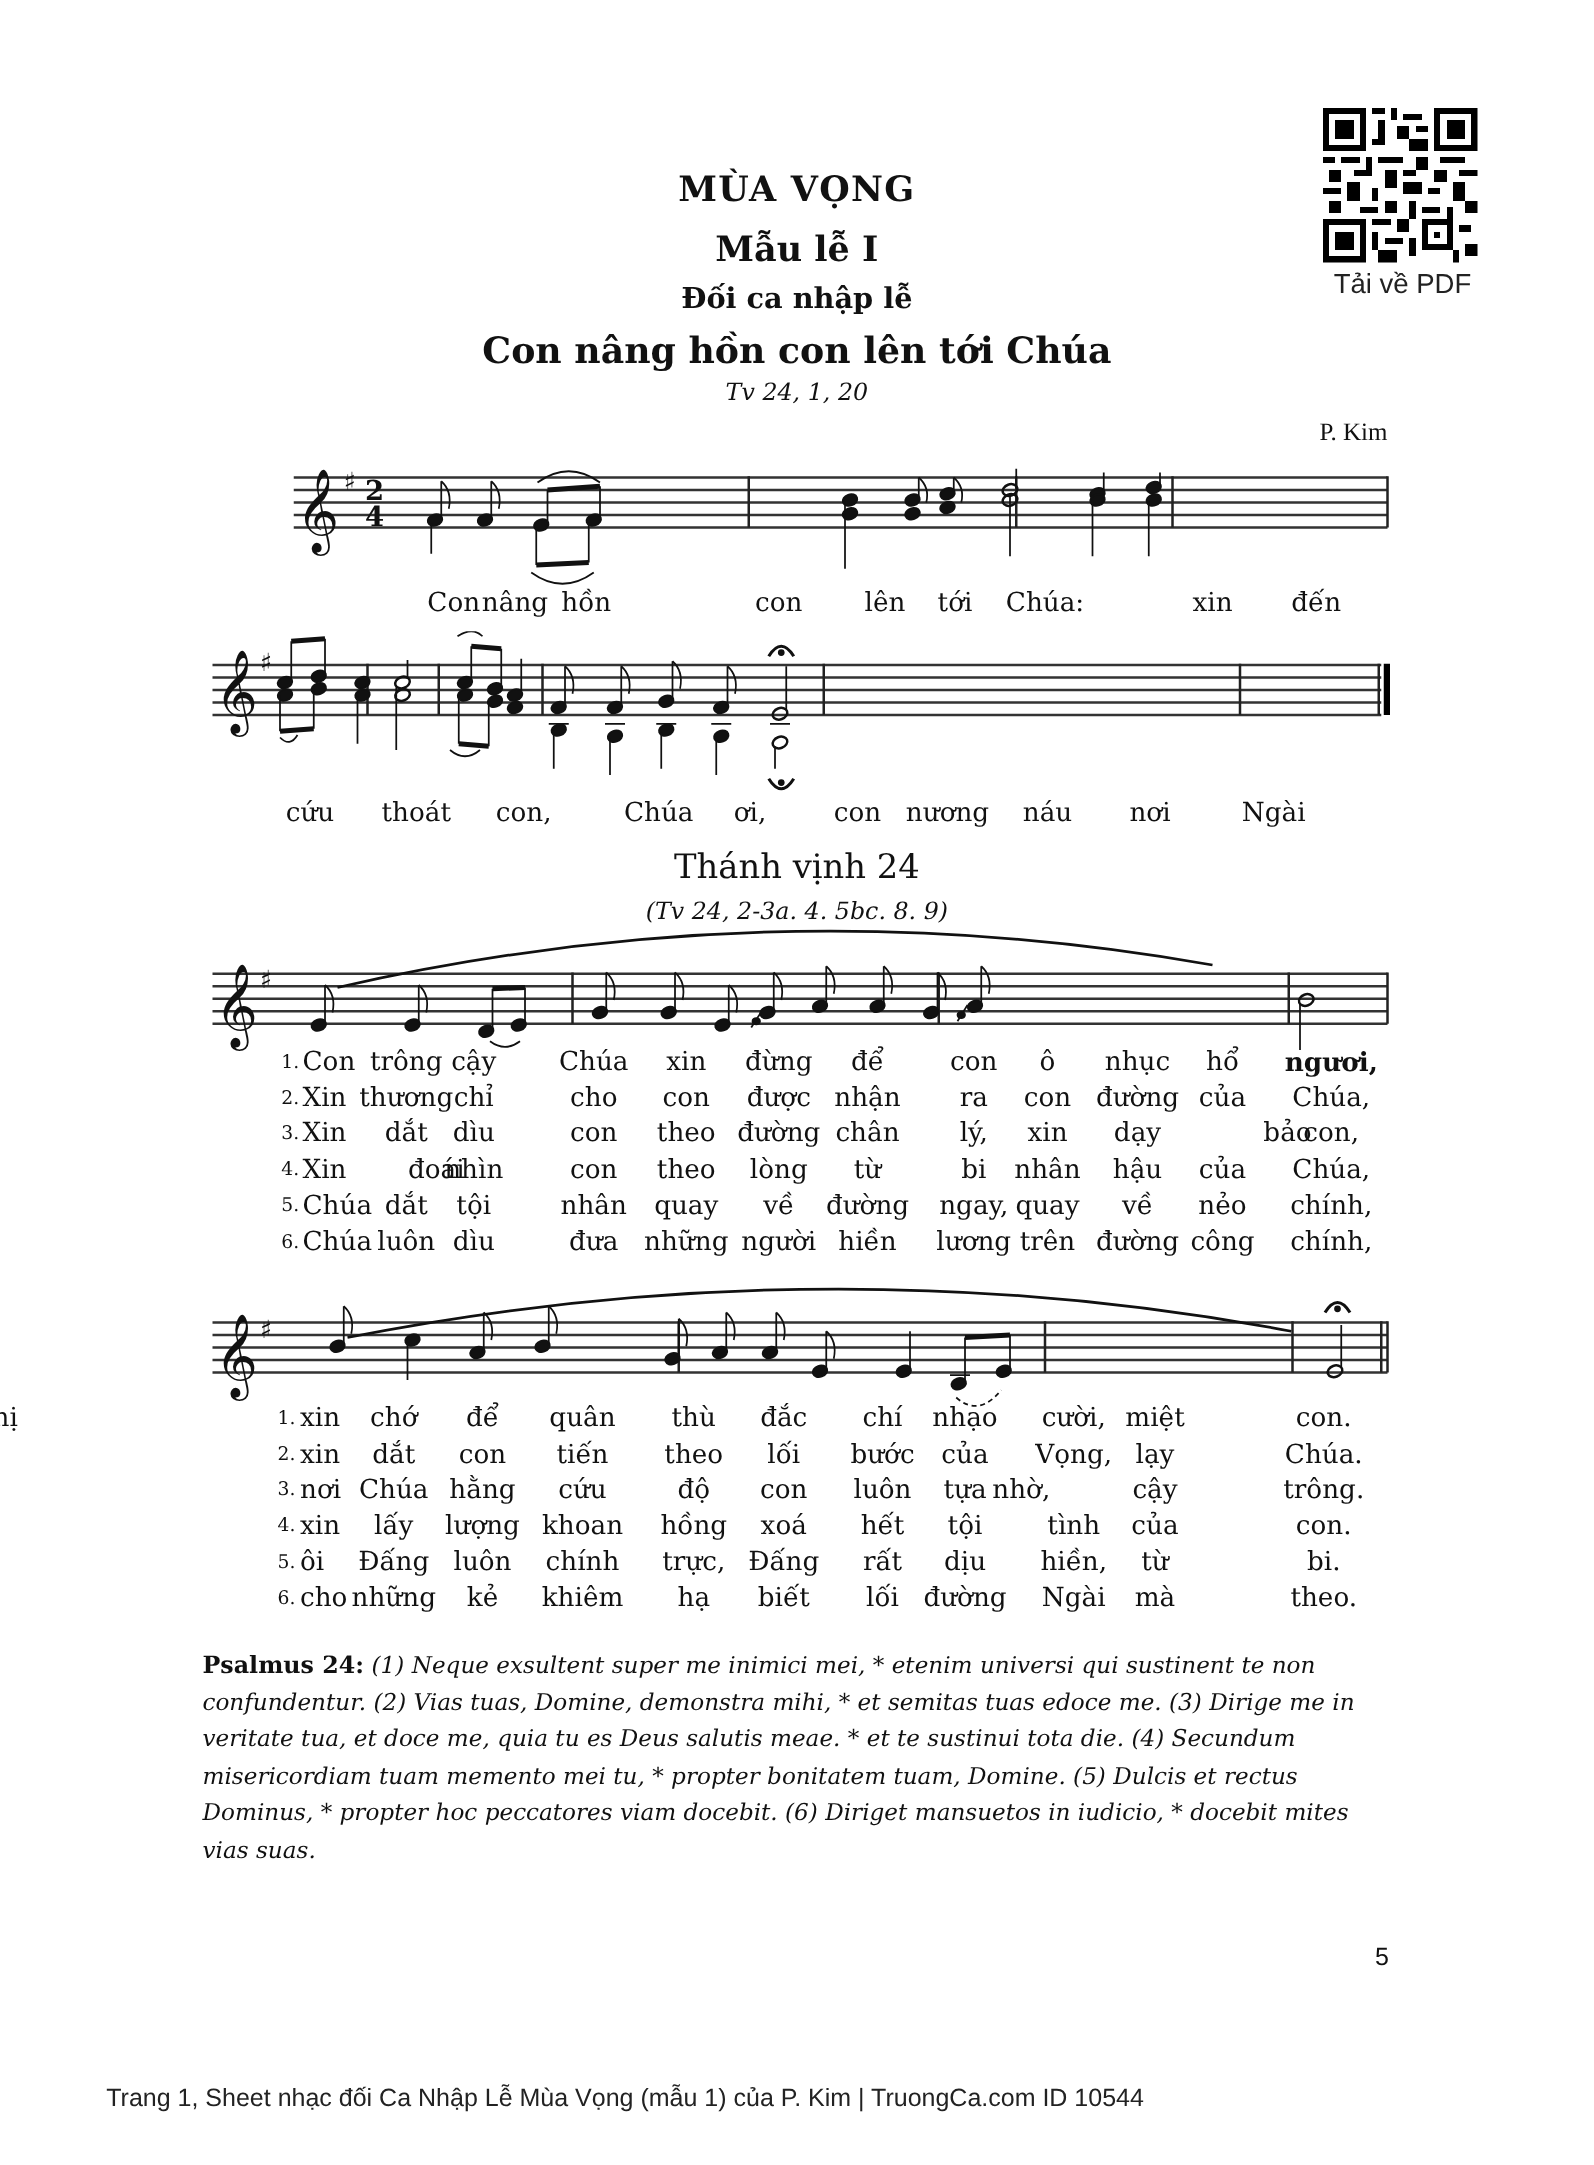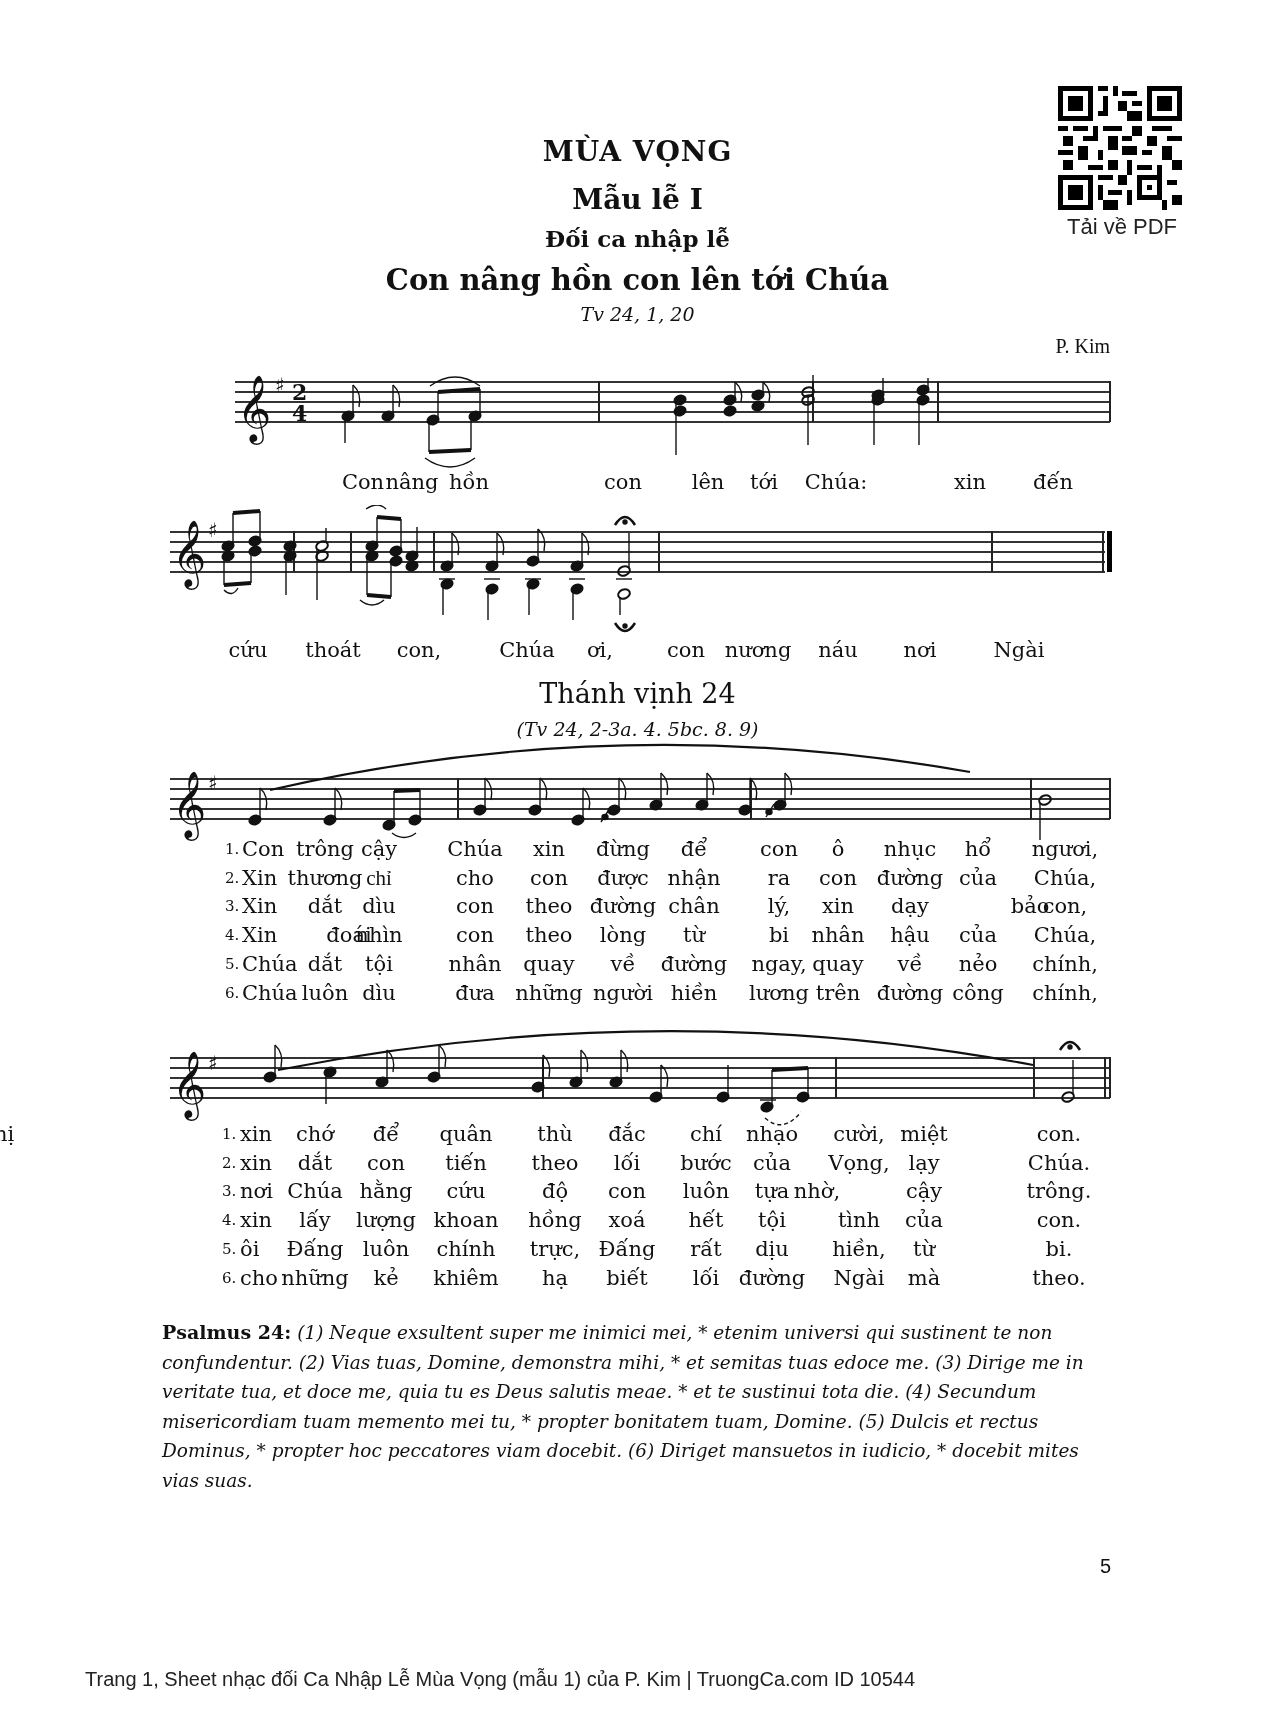--- a/index.html
+++ b/index.html
@@ -354,27 +354,27 @@
       <span class="lyric" style="left: 325px;">trông</span>
       <span class="lyric" style="left: 379px;">cậy</span>
       <span class="lyric" style="left: 475px;">Chúa</span>
       <span class="lyric" style="left: 549px;">xin</span>
       <span class="lyric" style="left: 623px;">đừng</span>
       <span class="lyric" style="left: 694px;">để</span>
       <span class="lyric" style="left: 779px;">con</span>
       <span class="lyric" style="left: 838px;">ô</span>
       <span class="lyric" style="left: 910px;">nhục</span>
       <span class="lyric" style="left: 978px;">hổ</span>
-      <span class="lyric" style="left: 1065px;">ngươi,</span>
+      <span class="lyric" style="left: 1065px; font-weight: bold;">ngươi,</span>
     </div>
     <div class="verse-row serif" style="top: 865.7px;">
       <span class="lyric vnum" style="left: 225px; top: 3px; transform: none;">2.</span>
       <span class="lyric" style="left: 242px; transform: none;">Xin</span>
       <span class="lyric" style="left: 325px;">thương</span>
-      <span class="lyric" style="left: 379px; font-family: Liberation Serif, serif;">chỉ</span>
+      <span class="lyric" style="left: 379px;">chỉ</span>
       <span class="lyric" style="left: 475px;">cho</span>
       <span class="lyric" style="left: 549px;">con</span>
       <span class="lyric" style="left: 623px;">được</span>
       <span class="lyric" style="left: 694px;">nhận</span>
       <span class="lyric" style="left: 779px;">ra</span>
       <span class="lyric" style="left: 838px;">con</span>
       <span class="lyric" style="left: 910px;">đường</span>
       <span class="lyric" style="left: 978px;">của</span>
       <span class="lyric" style="left: 1065px;">Chúa,</span>
     </div>

